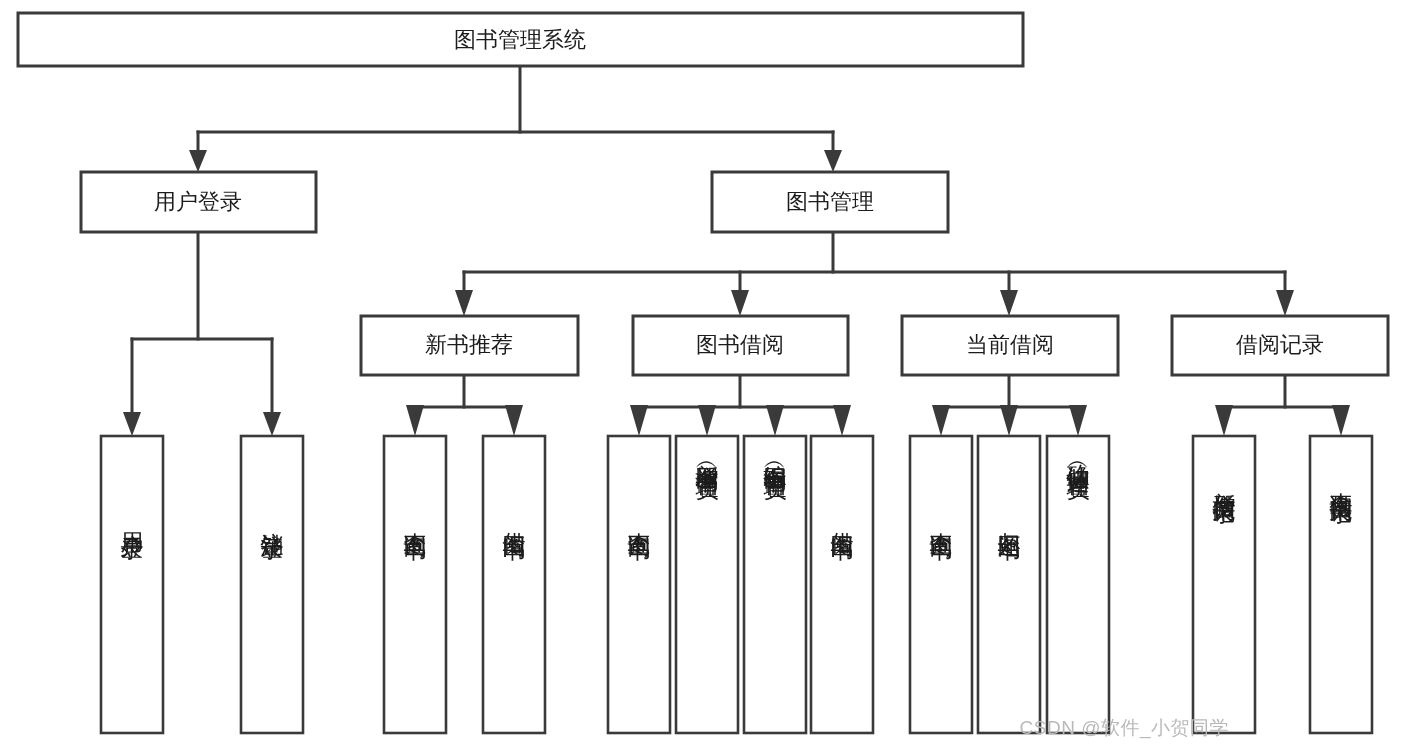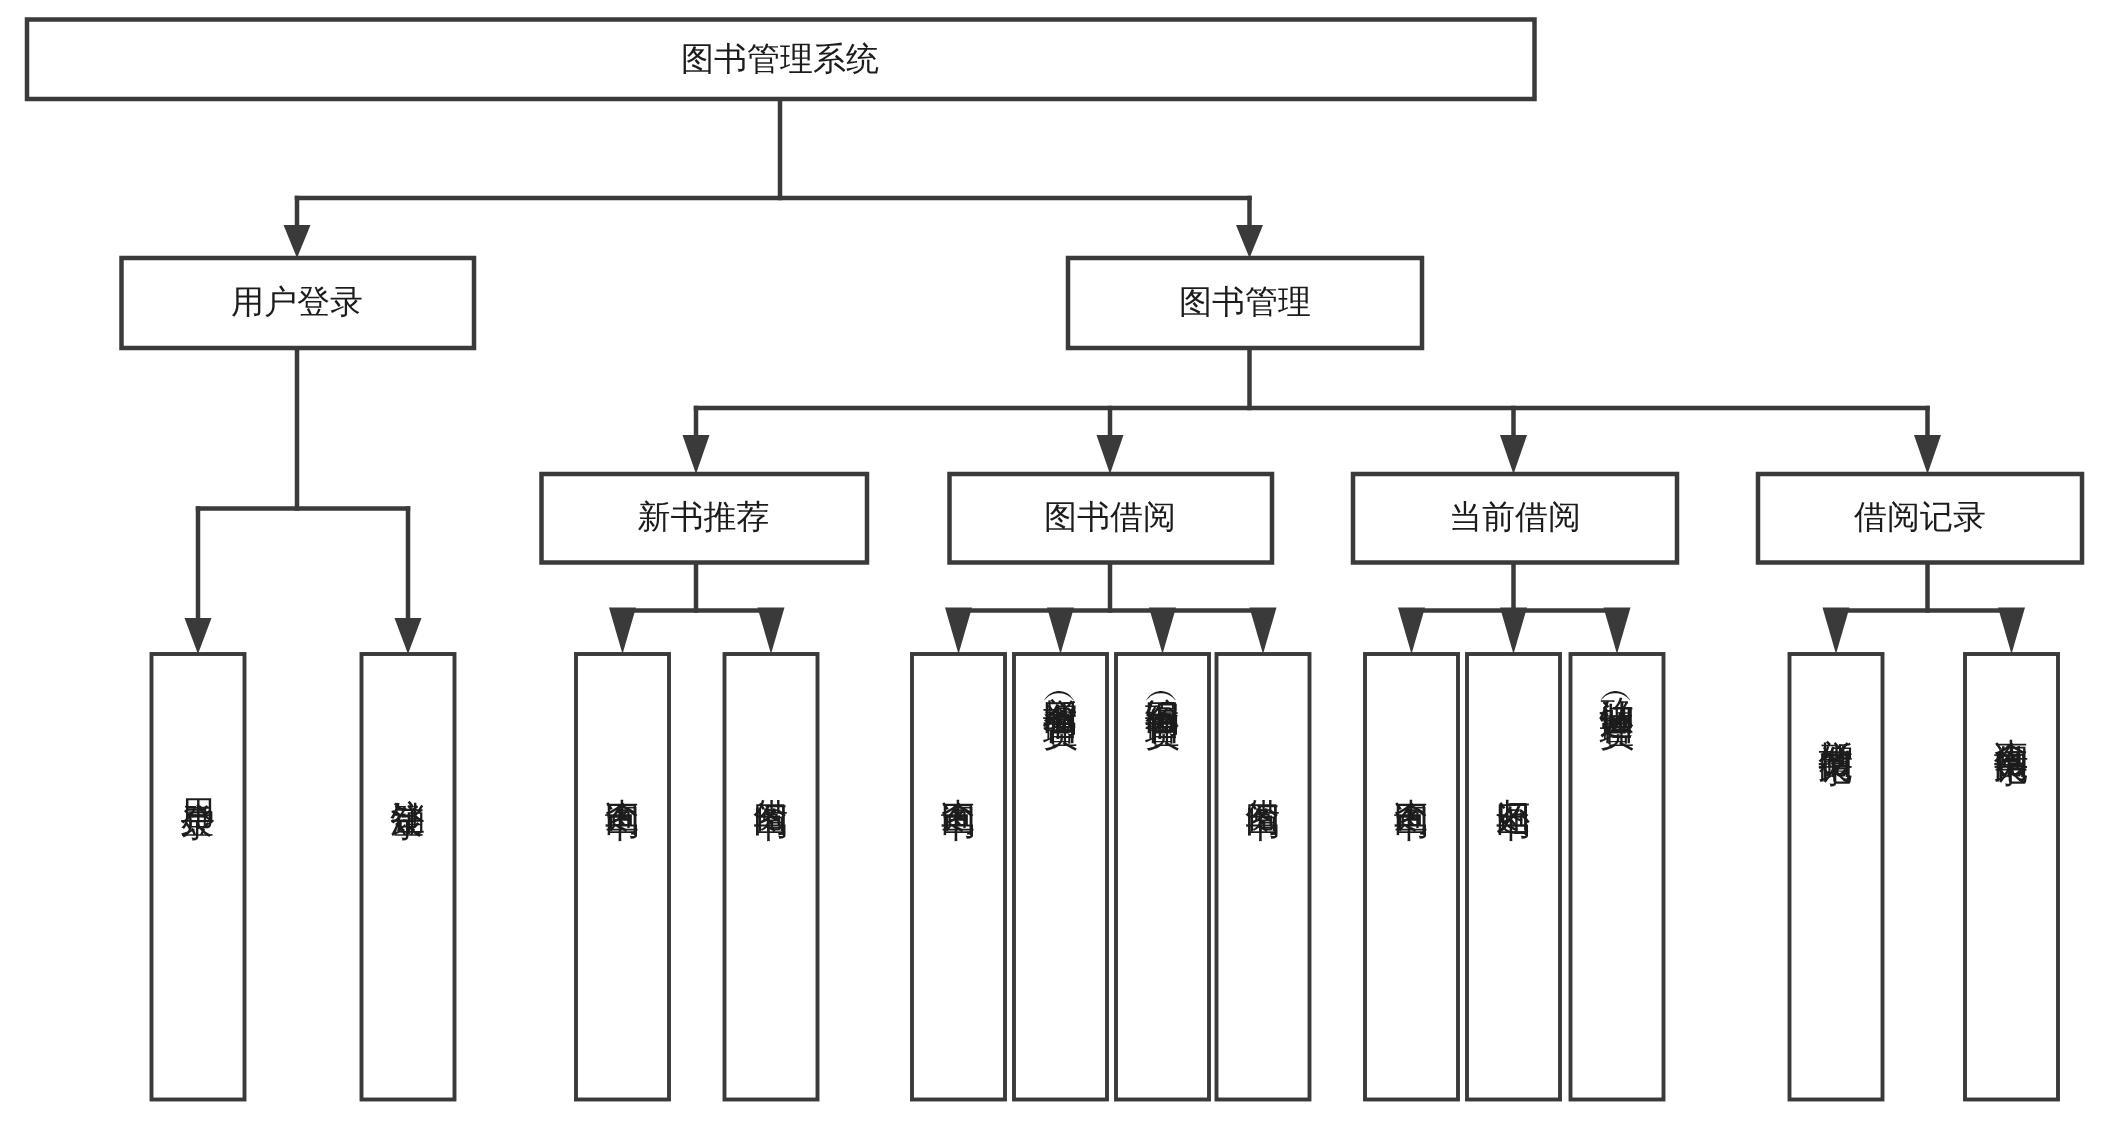--- a/index.html
+++ b/index.html
@@ -239,14 +239,15 @@
   </div>
 
   <div class="leaf-label-wrap" style="left:1193px; top:436px; width:62px; height:297px;">
     <span class="leaf-label" style="margin-top:38px;">新增借阅记录</span>
   </div>
 
   <div class="leaf-label-wrap" style="left:1310px; top:436px; width:62px; height:297px;">
     <span class="leaf-label" style="margin-top:38px;">查询借阅记录</span>
   </div>
 
+  <div class="watermark">CSDN @软件_小贺同学</div>
 
 </div>
 
 </body></html>

